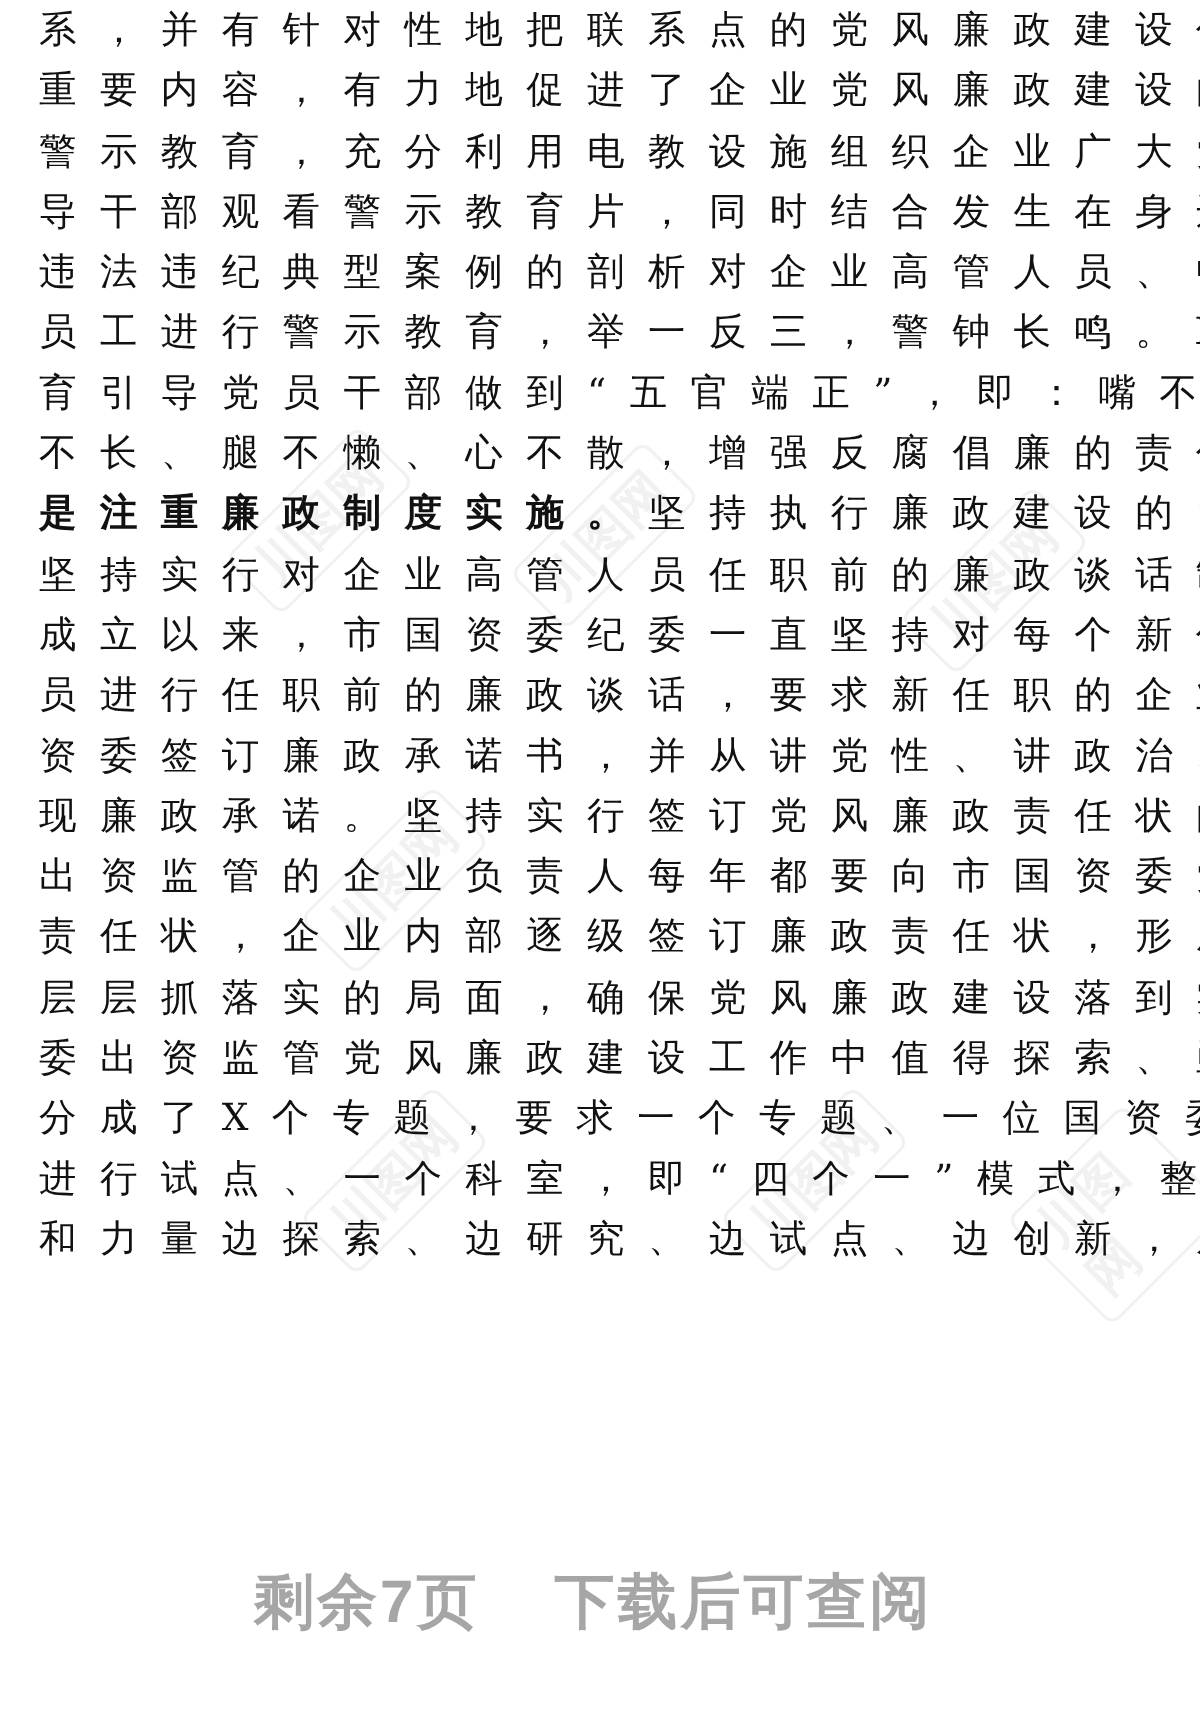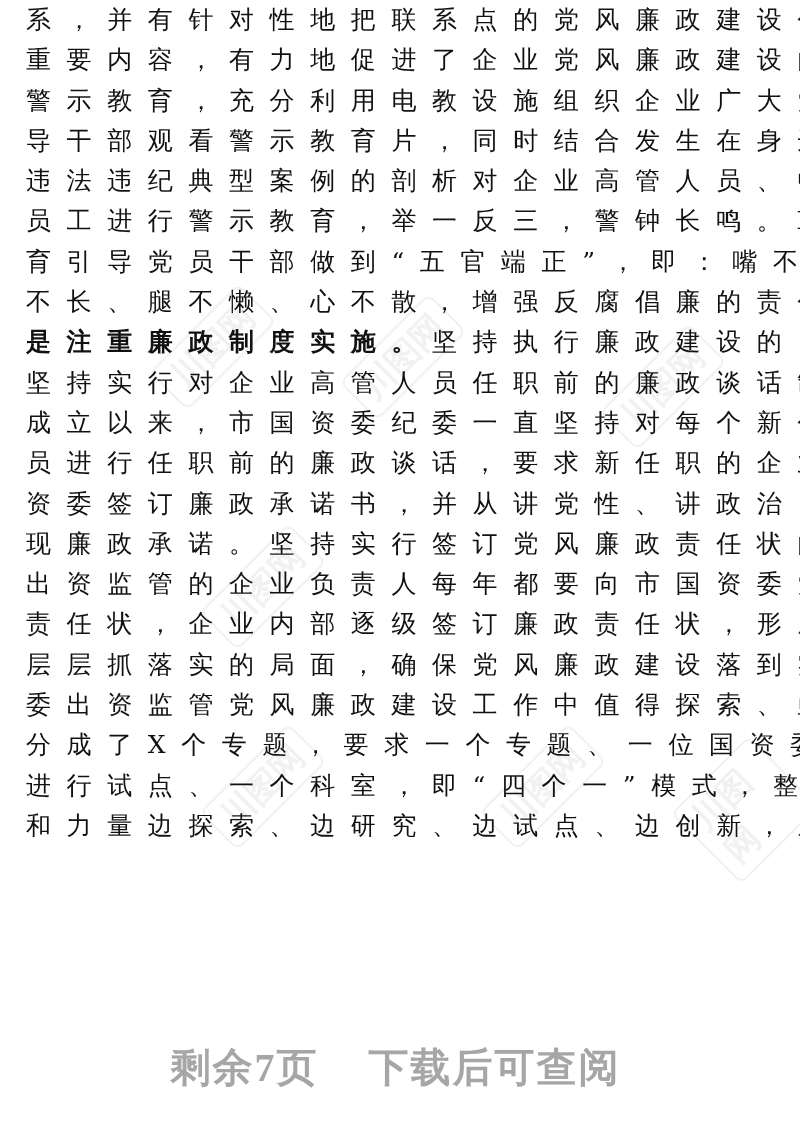--- a/index.html
+++ b/index.html
@@ -20,21 +20,21 @@
   }
   .line .b { font-weight: bold; }
   .watermark {
     position: absolute; font-family: "DejaVu Sans", sans-serif;
     font-size: 34px; color: rgba(120,120,120,0.10);
     transform: rotate(-45deg); pointer-events: none; font-weight: bold;
     border: 2px solid rgba(120,120,120,0.10); border-radius: 8px; padding: 2px 10px;
   }
   .footer-cta {
     position: absolute; left: 0; top: 1040px; width: 791px; text-align: center;
-    font-family: Liberation Serif, serif; font-weight: bold;
+    font-family: Liberation Sans, sans-serif; font-weight: bold;
     font-size: 40px; color: #a6a6a6; letter-spacing: 2px;
   }
   .footer-cta .gap { display: inline-block; width: 50px; }
 </style>
 </head>
 <body>
 
 <div class="page">
   <div class="watermark" style="left:150px; top:320px;">川图网</div>
   <div class="watermark" style="left:340px; top:330px;">川图网</div>

